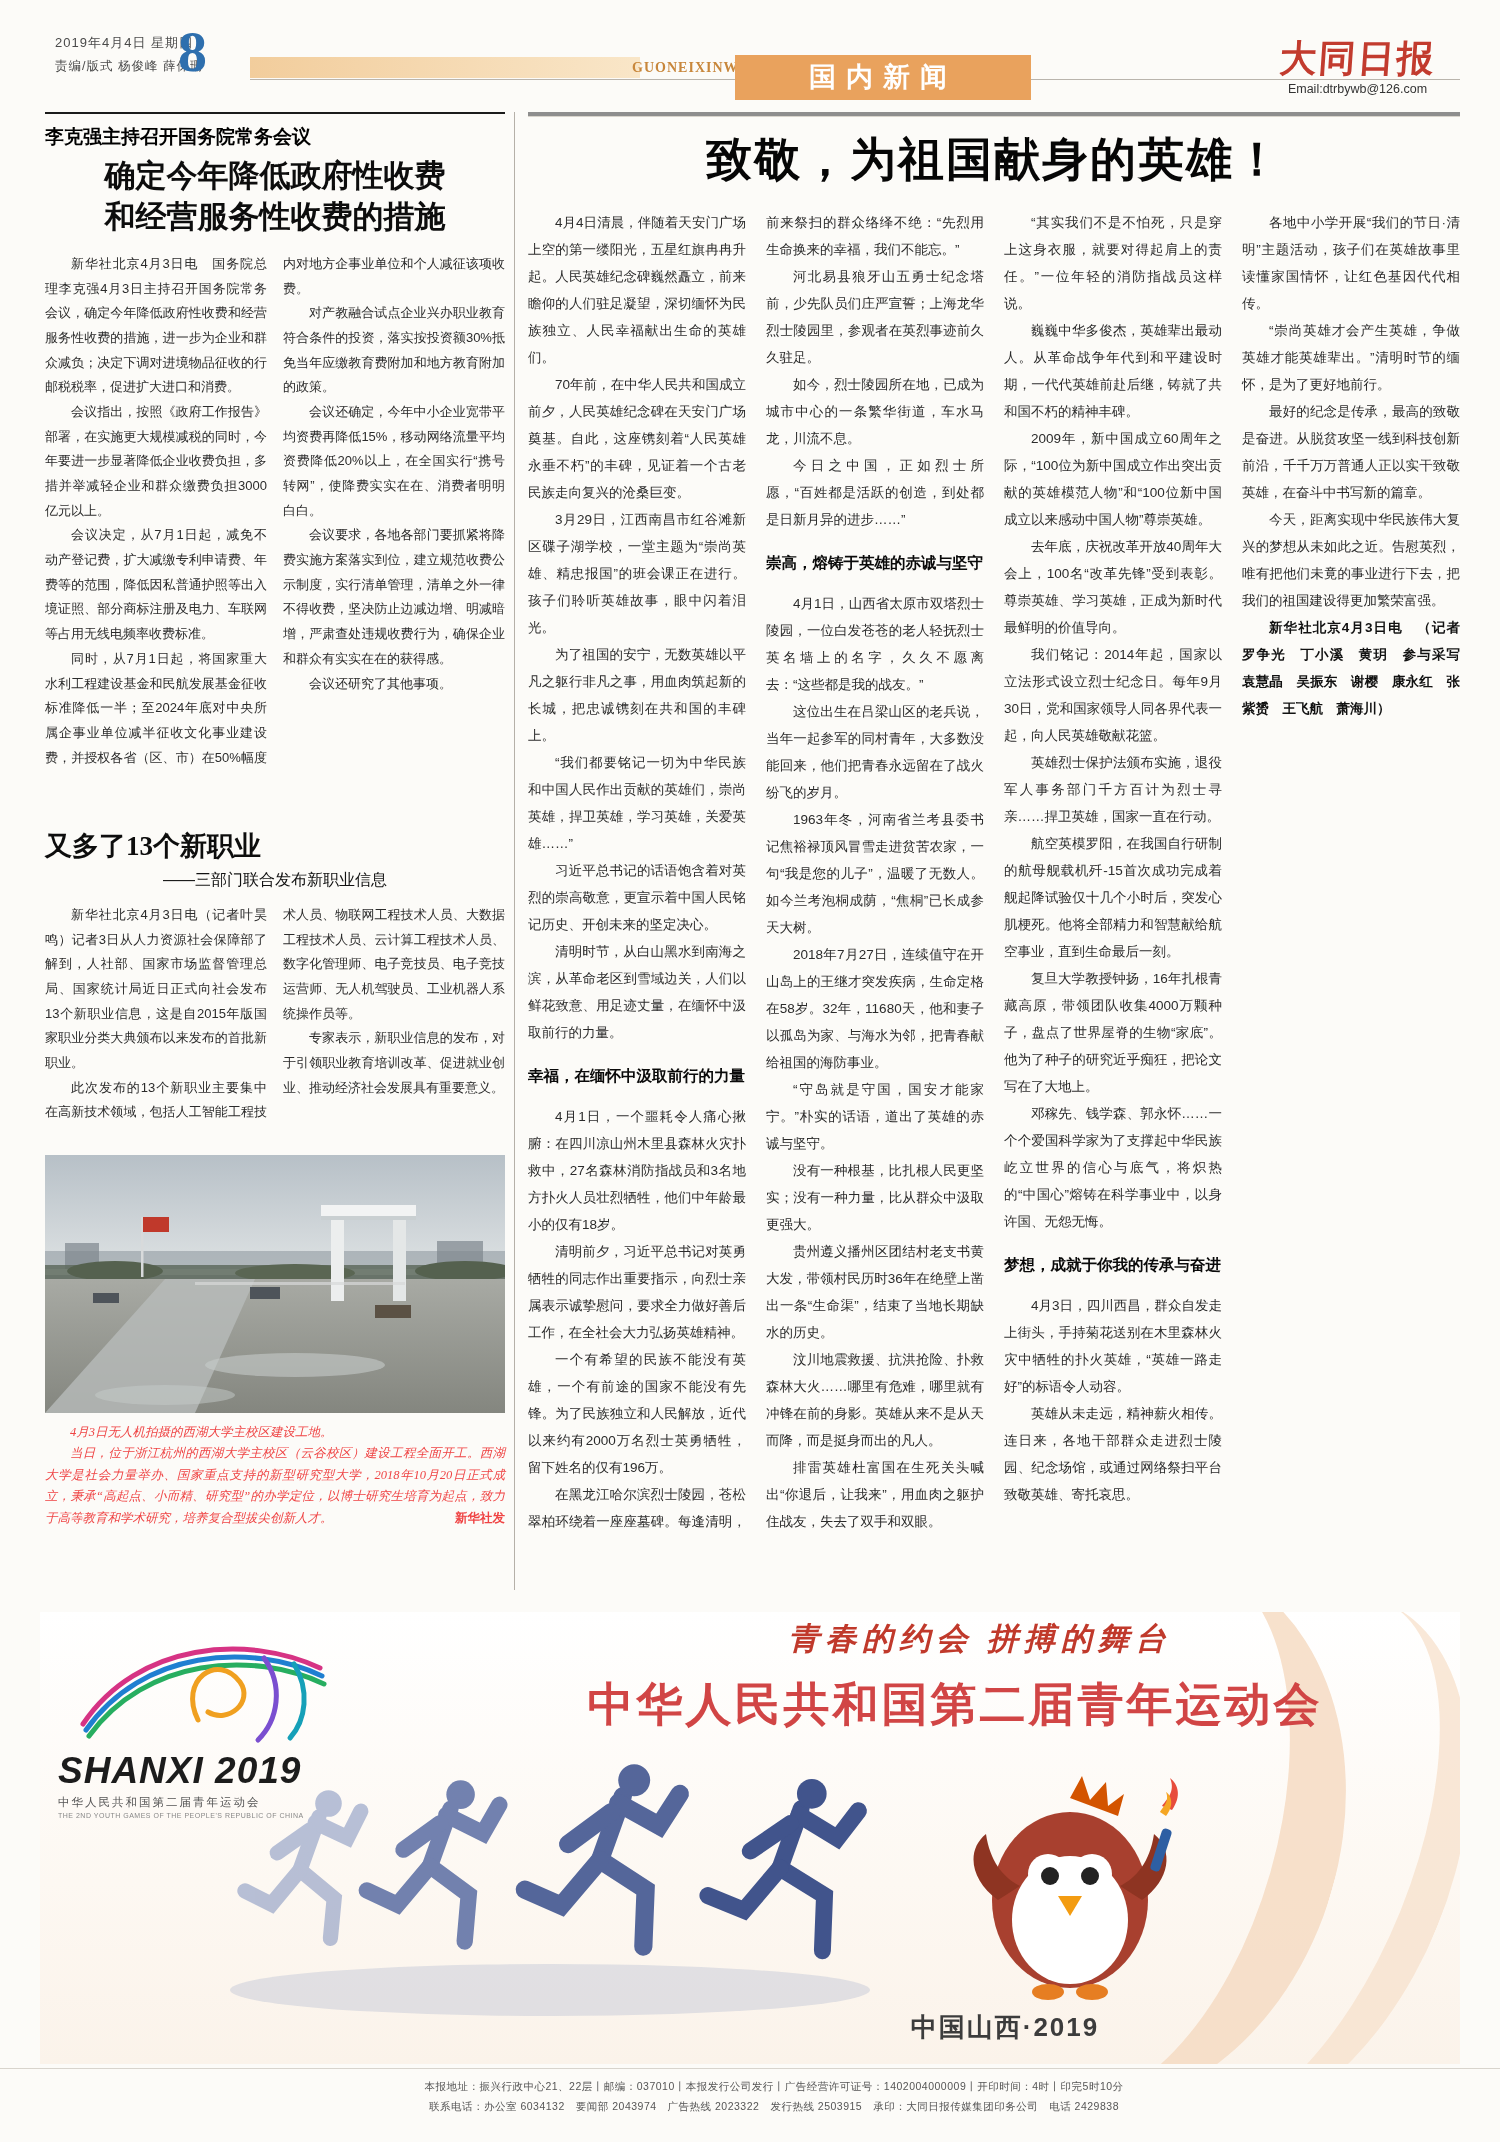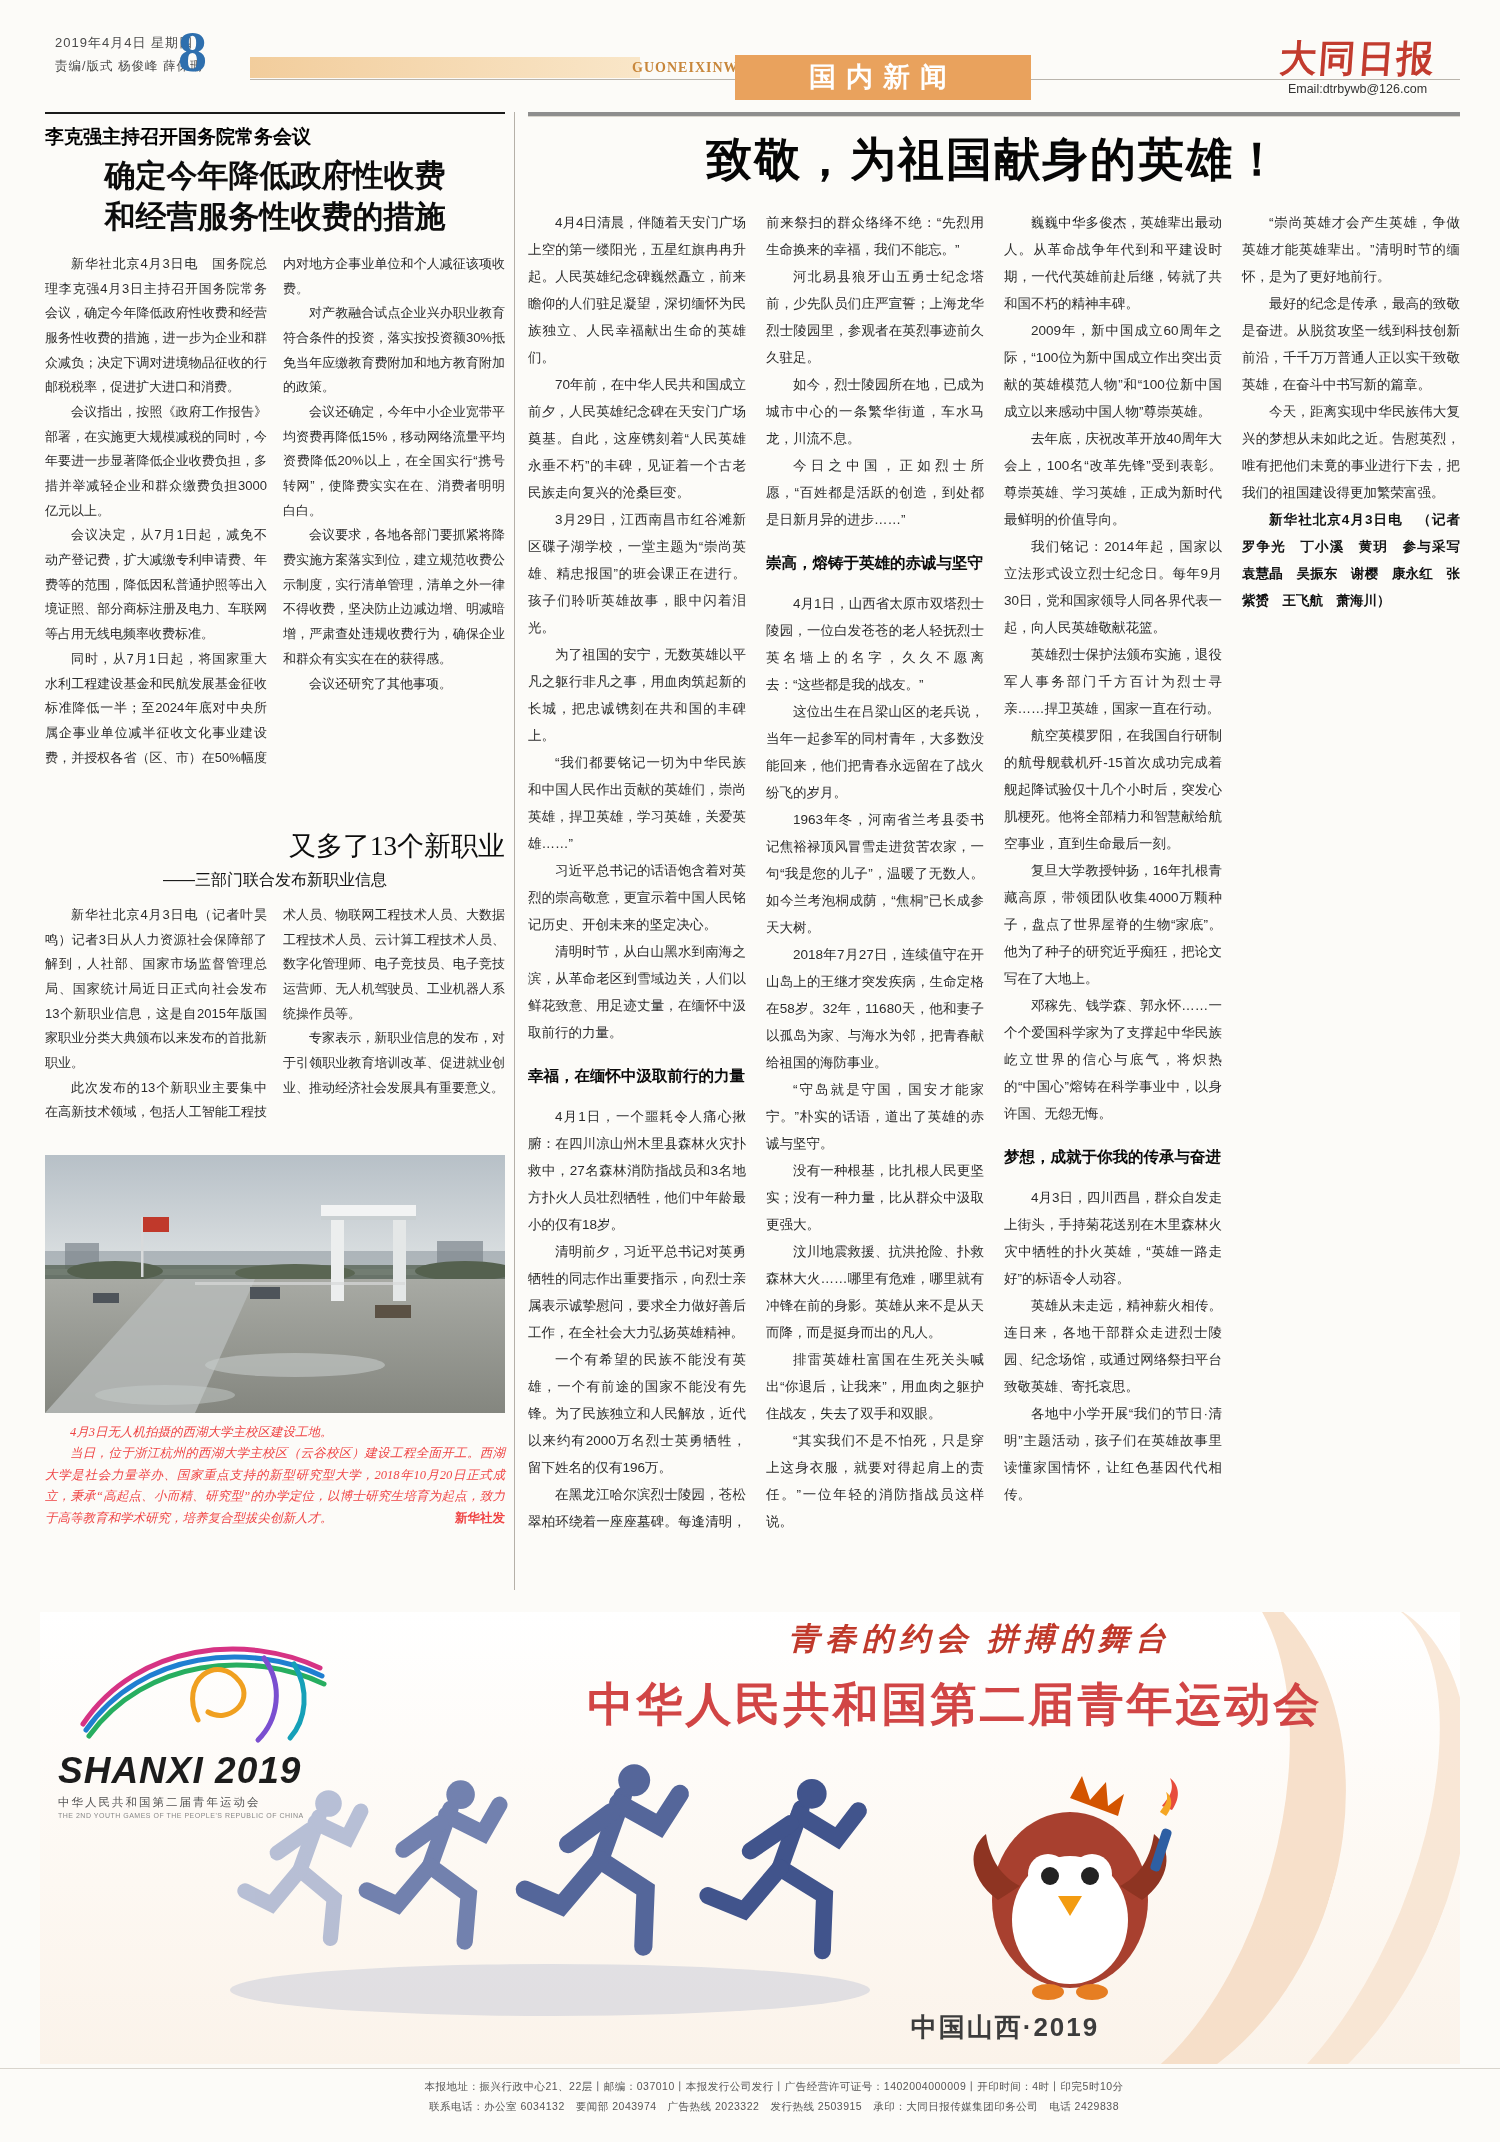--- a/index.html
+++ b/index.html
@@ -26,21 +26,21 @@
 
   
   .left-block{left:45px;top:112px;width:460px;}
   .a1-topline{width:460px;height:2px;background:#1b1b1b;}
   .a1-kicker{margin-top:10px;text-align:left;font-size:19px;font-weight:bold;color:#000000;}
   .a1-title{margin-top:6px;text-align:center;font-size:31px;line-height:1.32;font-weight:900;
             font-family:"Liberation Serif","DejaVu Serif",serif;color:#0d0d0d;}
   .a1-body{margin-top:14px;height:560px;column-count:2;column-gap:16px;overflow:hidden;column-fill:auto;}
   .news-text{font-size:13px;line-height:1.9;text-align:justify;color:#2b2b2b;}
   .news-text p{margin:0;text-indent:2em;}
-  .a2-title{margin-top:16px;text-align:right;font-size:27px;font-weight:400;
+  .a2-title{margin-top:16px;text-align:left;font-size:27px;font-weight:700;
             font-family:"Liberation Serif","DejaVu Serif",serif;color:#0d0d0d;}
   .a2-subtitle{margin-top:6px;text-align:center;font-size:16px;font-weight:normal;color:#111;}
   .a2-body{margin-top:12px;height:242px;column-count:2;column-gap:16px;overflow:hidden;column-fill:auto;}
   .photo-frame{margin-top:10px;width:460px;height:258px;overflow:hidden;background:#9aa2a6;}
   .photo-caption{margin-top:9px;font-size:12.5px;line-height:1.72;text-align:justify;color:#ef4444;
             font-family:"Liberation Serif","DejaVu Serif",serif;font-style:italic;}
   .photo-caption p{margin:0;text-indent:2em;}
   .photo-caption .lead{text-indent:2em;}
   .credit{font-weight:bold;float:right;font-style:normal;}
 
@@ -193,20 +193,21 @@
         <p class="para">河北易县狼牙山五勇士纪念塔前，少先队员们庄严宣誓；上海龙华烈士陵园里，参观者在英烈事迹前久久驻足。</p>
         <p class="para">如今，烈士陵园所在地，已成为城市中心的一条繁华街道，车水马龙，川流不息。</p>
         <p class="para">今日之中国，正如烈士所愿，“百姓都是活跃的创造，到处都是日新月异的进步……”</p>
         <h3 class="subhead">崇高，熔铸于英雄的赤诚与坚守</h3>
         <p class="para">4月1日，山西省太原市双塔烈士陵园，一位白发苍苍的老人轻抚烈士英名墙上的名字，久久不愿离去：“这些都是我的战友。”</p>
         <p class="para">这位出生在吕梁山区的老兵说，当年一起参军的同村青年，大多数没能回来，他们把青春永远留在了战火纷飞的岁月。</p>
         <p class="para">1963年冬，河南省兰考县委书记焦裕禄顶风冒雪走进贫苦农家，一句“我是您的儿子”，温暖了无数人。如今兰考泡桐成荫，“焦桐”已长成参天大树。</p>
         <p class="para">2018年7月27日，连续值守在开山岛上的王继才突发疾病，生命定格在58岁。32年，11680天，他和妻子以孤岛为家、与海水为邻，把青春献给祖国的海防事业。</p>
         <p class="para">“守岛就是守国，国安才能家宁。”朴实的话语，道出了英雄的赤诚与坚守。</p>
         <p class="para">没有一种根基，比扎根人民更坚实；没有一种力量，比从群众中汲取更强大。</p>
+        <p class="para">贵州遵义播州区团结村老支书黄大发，带领村民历时36年在绝壁上凿出一条“生命渠”，结束了当地长期缺水的历史。</p>
         <p class="para">汶川地震救援、抗洪抢险、扑救森林大火……哪里有危难，哪里就有冲锋在前的身影。英雄从来不是从天而降，而是挺身而出的凡人。</p>
         <p class="para">排雷英雄杜富国在生死关头喊出“你退后，让我来”，用血肉之躯护住战友，失去了双手和双眼。</p>
         <p class="para">“其实我们不是不怕死，只是穿上这身衣服，就要对得起肩上的责任。”一位年轻的消防指战员这样说。</p>
         <p class="para">巍巍中华多俊杰，英雄辈出最动人。从革命战争年代到和平建设时期，一代代英雄前赴后继，铸就了共和国不朽的精神丰碑。</p>
         <p class="para">2009年，新中国成立60周年之际，“100位为新中国成立作出突出贡献的英雄模范人物”和“100位新中国成立以来感动中国人物”尊崇英雄。</p>
         <p class="para">去年底，庆祝改革开放40周年大会上，100名“改革先锋”受到表彰。尊崇英雄、学习英雄，正成为新时代最鲜明的价值导向。</p>
         <p class="para">我们铭记：2014年起，国家以立法形式设立烈士纪念日。每年9月30日，党和国家领导人同各界代表一起，向人民英雄敬献花篮。</p>
         <p class="para">英雄烈士保护法颁布实施，退役军人事务部门千方百计为烈士寻亲……捍卫英雄，国家一直在行动。</p>
         <p class="para">航空英模罗阳，在我国自行研制的航母舰载机歼-15首次成功完成着舰起降试验仅十几个小时后，突发心肌梗死。他将全部精力和智慧献给航空事业，直到生命最后一刻。</p>
         <p class="para">复旦大学教授钟扬，16年扎根青藏高原，带领团队收集4000万颗种子，盘点了世界屋脊的生物“家底”。他为了种子的研究近乎痴狂，把论文写在了大地上。</p>

